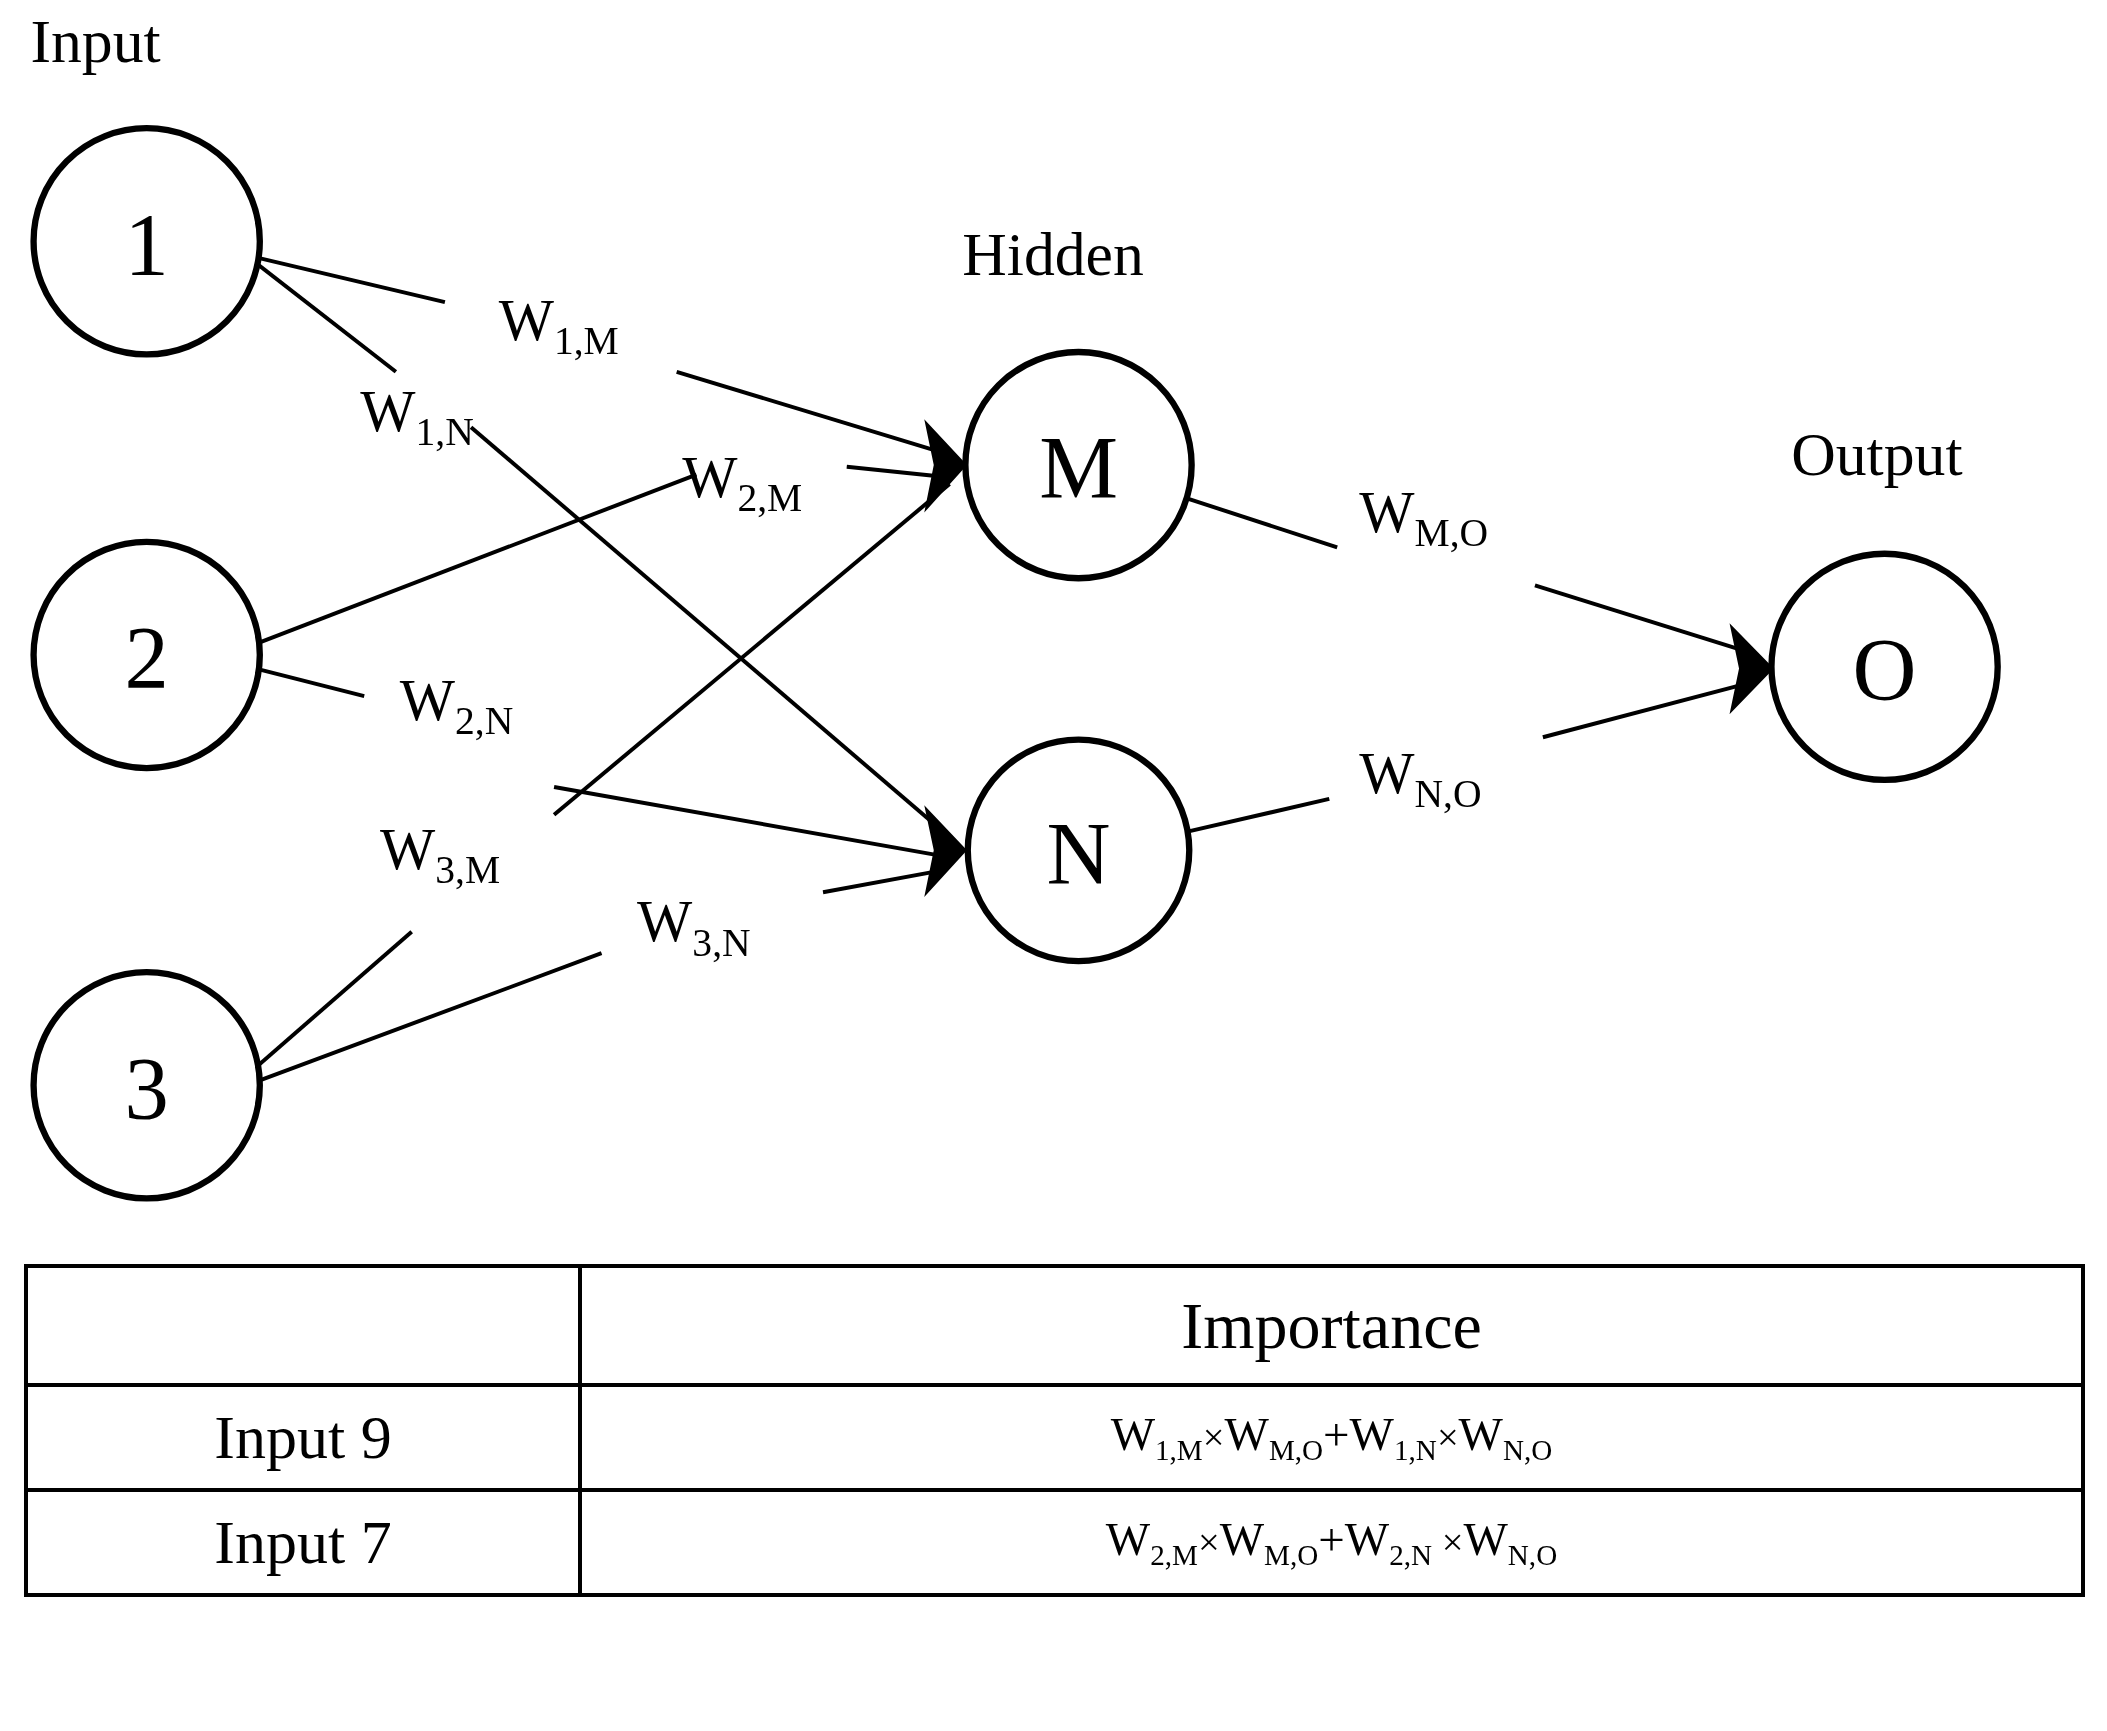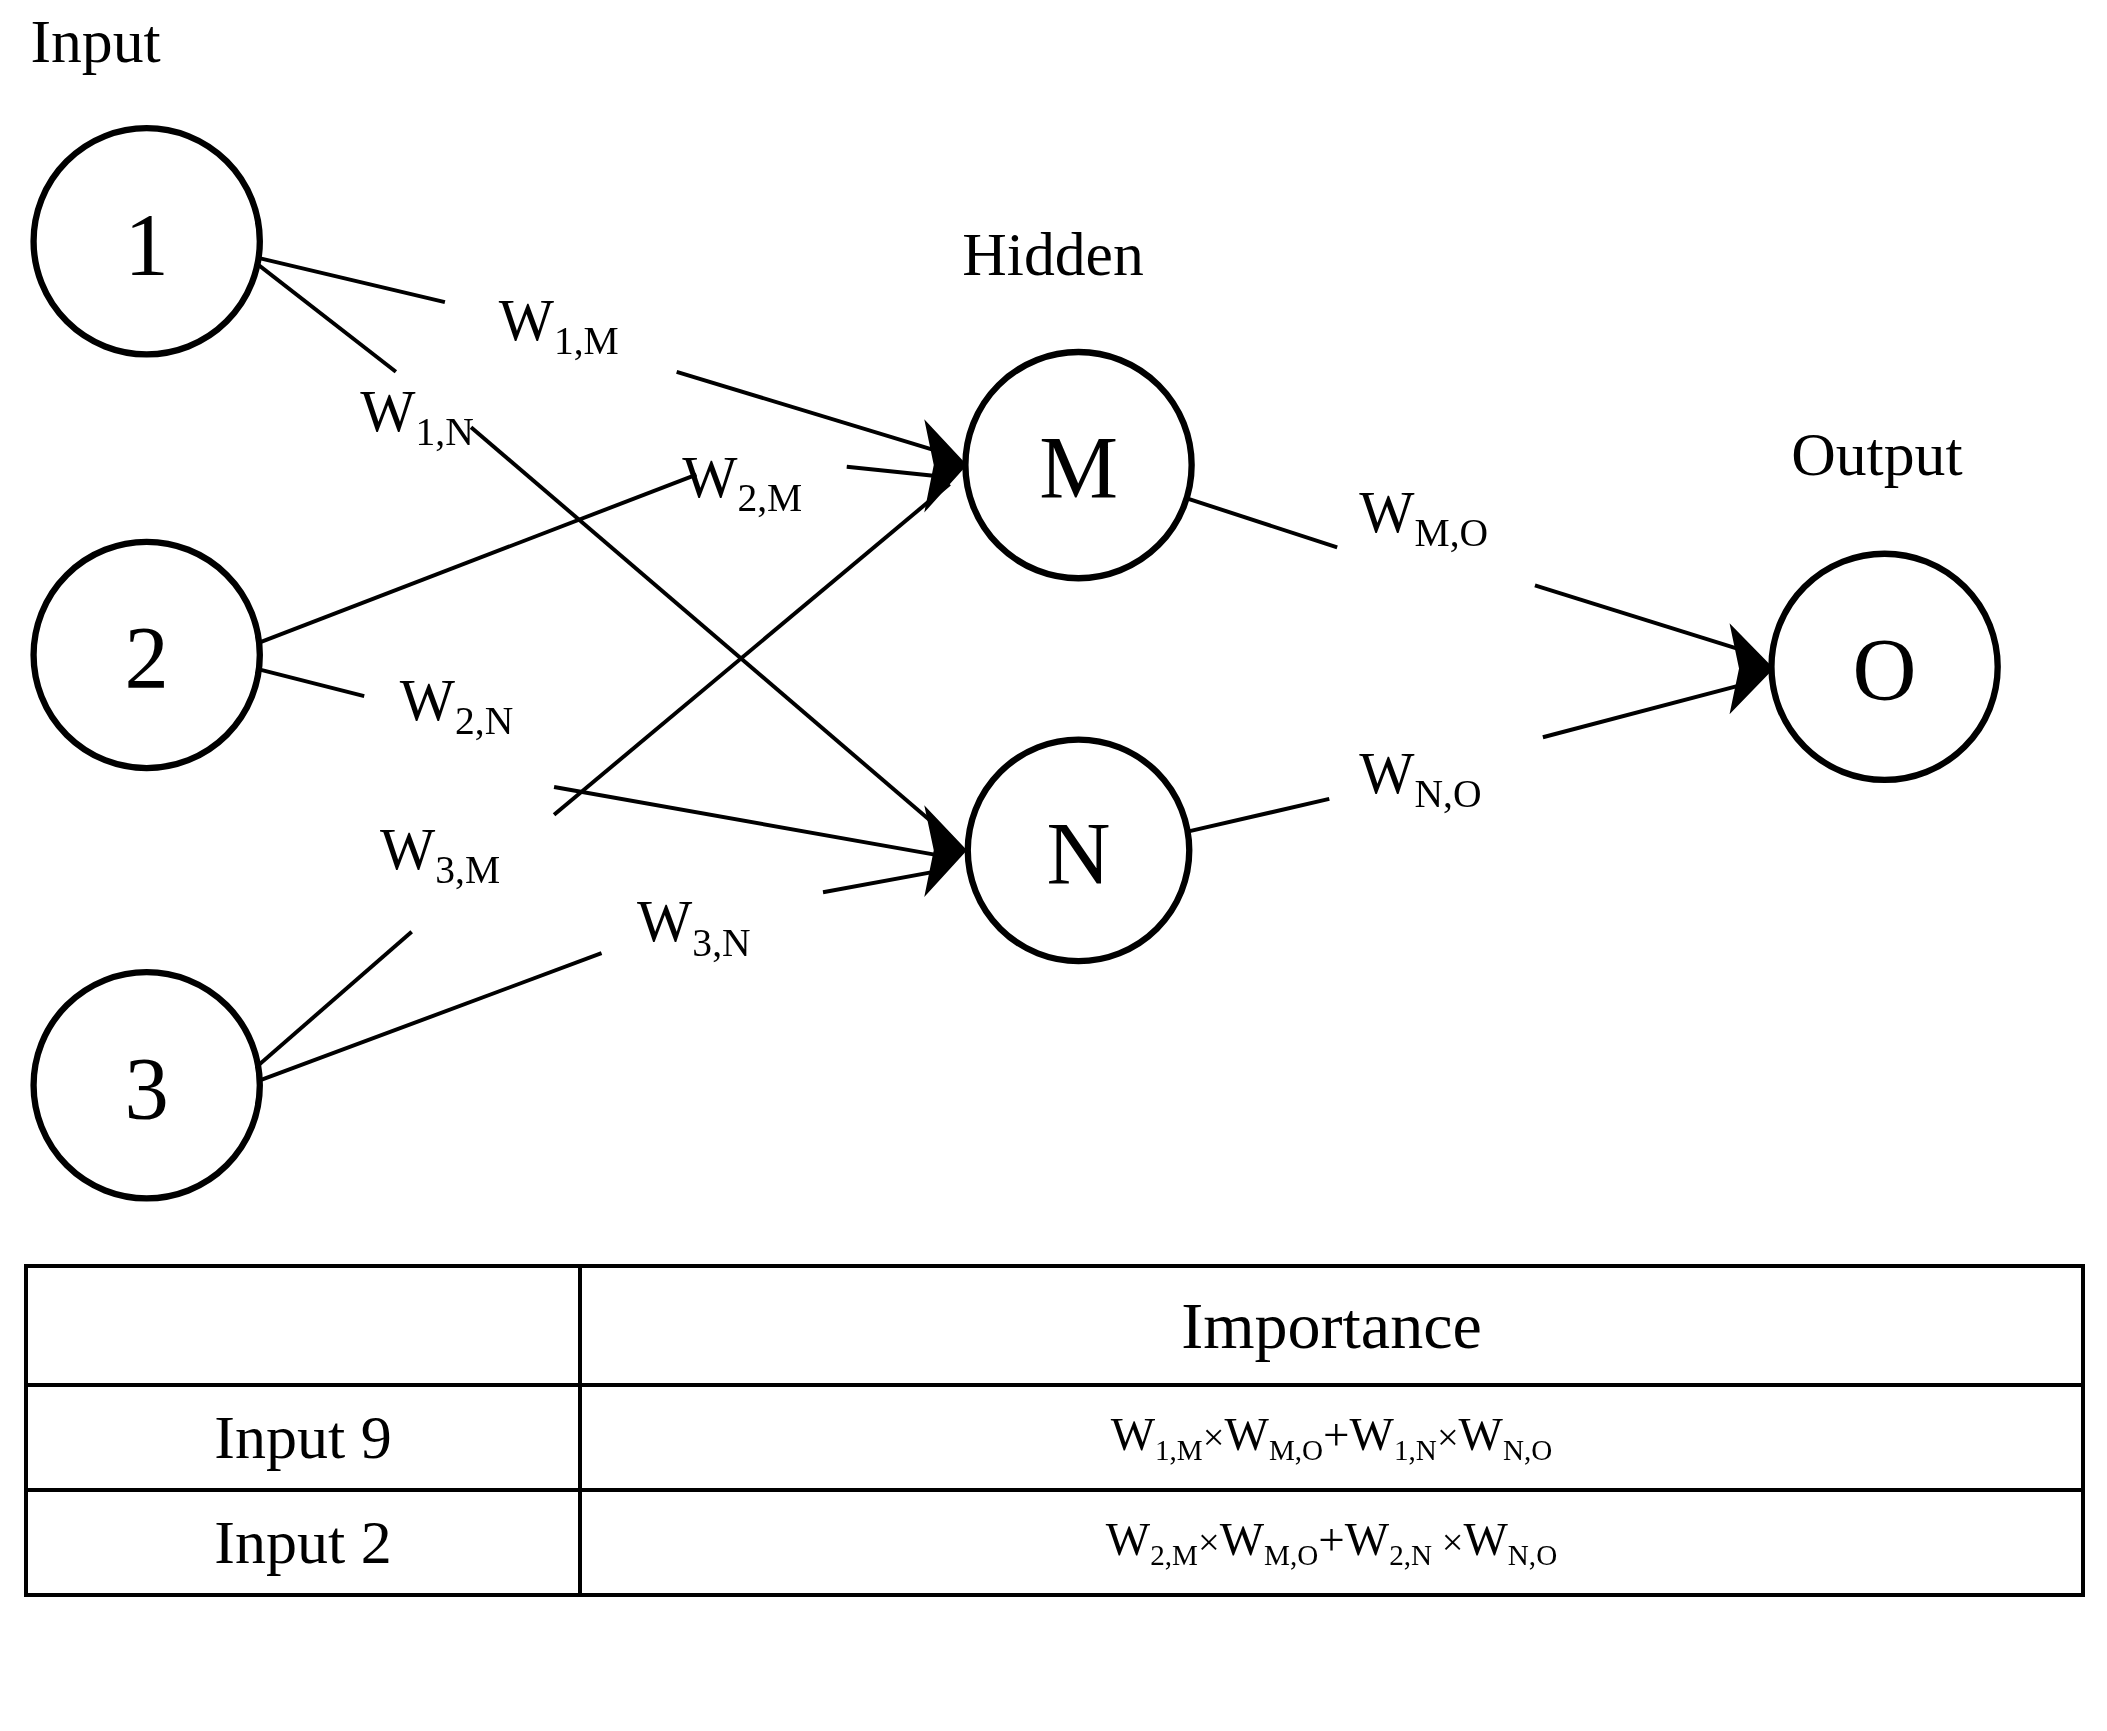--- a/index.html
+++ b/index.html
@@ -206,21 +206,21 @@
       </tr>
 
       <tr>
         <td class="col-label cell-row-label">Input 9</td>
         <td class="cell-formula">
           <span><span>W</span><span class="sub">1,M</span></span><span class="times">×</span><span><span>W</span><span class="sub">M,O</span></span><span>+</span><span><span>W</span><span class="sub">1,N</span></span><span class="times">×</span><span><span>W</span><span class="sub">N,O</span></span>
         </td>
       </tr>
 
       <tr>
-        <td class="col-label cell-row-label">Input 2</td>
+        <td class="col-label cell-row-label">Input 7</td>
         <td class="cell-formula">
           <span><span>W</span><span class="sub">2,M</span></span><span class="times">×</span><span><span>W</span><span class="sub">M,O</span></span><span>+</span><span><span>W</span><span class="sub">2,N</span></span><span class="times"> ×</span><span><span>W</span><span class="sub">N,O</span></span>
         </td>
       </tr>
 
     </tbody>
   </table>
 
 </div>
 

